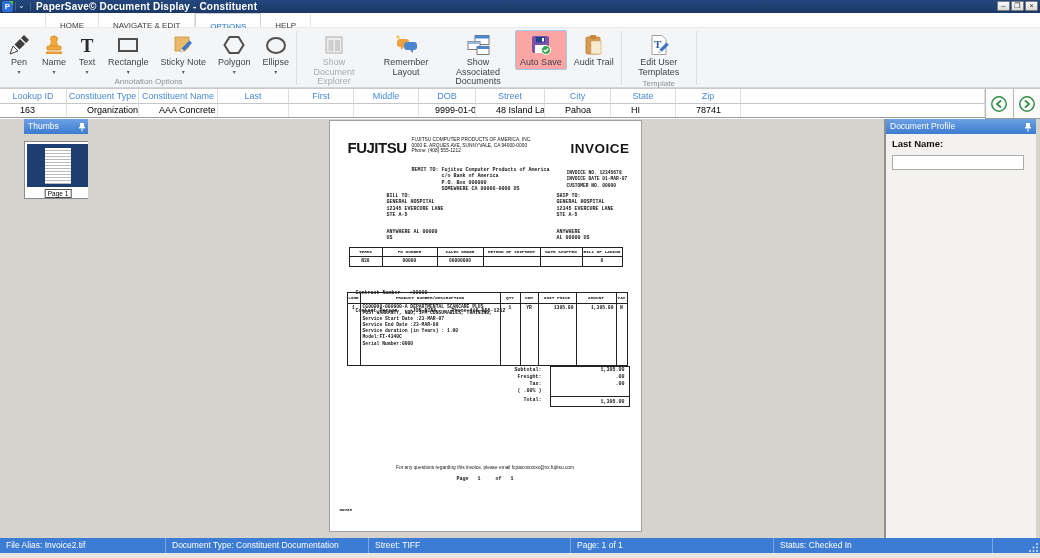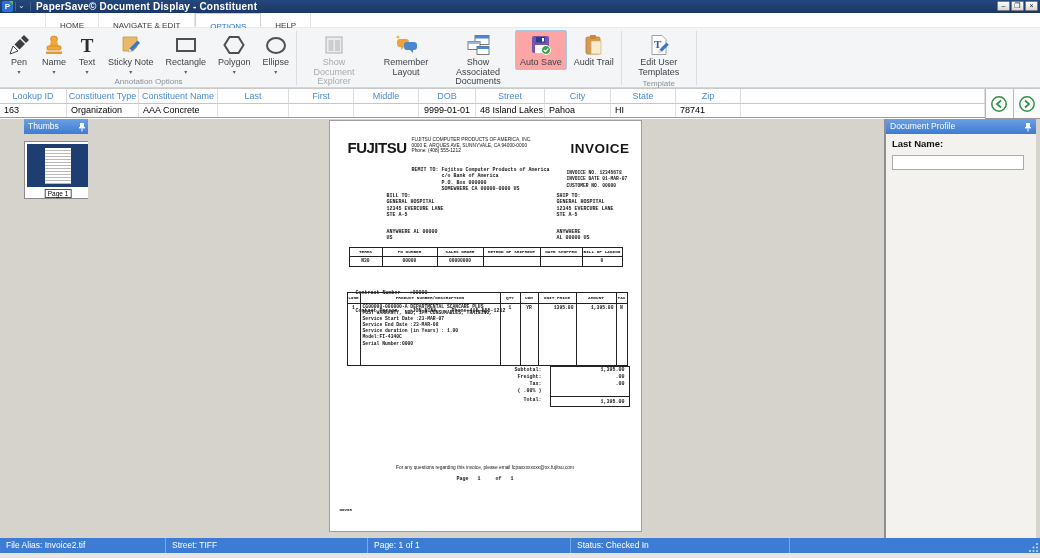--- a/index.html
+++ b/index.html
@@ -51,21 +51,21 @@
   .ellipse-shape { width:20px; height:17px; border:2px solid #4f4f4f; border-radius:50%; display:block; }
 
   
   .gridwrap { position:absolute; left:0; top:88px; width:985px; height:30px; background:#fff;
               border-top:1px solid #c9c9c9; border-bottom:1px solid #9a9a9a;
               display:grid; grid-template-columns:67px 72px 79px 71px 65px 65px 57px 69px 66px 65px 65px 1fr;
               grid-template-rows:15px 13px; }
   .gh { font-size:9px; color:#4a8ad6; text-align:center; line-height:15px; border-right:1px solid #dcdcdc;
         border-bottom:1px solid #c6c6c6; overflow:hidden; white-space:nowrap; }
   .gc { font-size:9px; color:#000; padding-left:4px; line-height:13px; border-right:1px solid #e3e3e3;
-        overflow:hidden; white-space:nowrap; }
+        overflow:hidden; white-space:nowrap;margin-left:16px; }
   .gc.center { text-align:center; padding-left:0; }
   .recnav { position:absolute; left:985px; top:88px; width:55px; height:31px; display:flex;
             border-top:1px solid #c9c9c9; border-bottom:1px solid #9a9a9a; background:#fbfbfb; }
   .recbtn { flex:1; border-left:1px solid #b8b8b8; display:flex; align-items:center; justify-content:center; }
 
   
   .workspace { position:absolute; left:0; top:119px; width:1040px; height:419px; background:#d6d2cc; }
   .panel-header { height:15px; background:linear-gradient(#6ba0e4,#3e7cd0); color:#fff; font-size:8.5px;
                   line-height:15px; padding:0 4px; display:flex; justify-content:space-between; align-items:center; }
   .thumbs-panel { position:absolute; left:4px; top:0; width:87px; height:419px; background:#d6d2cc;
@@ -197,35 +197,35 @@
         </div>
         <div class="rbtn">
           <span class="ricon">
               <span class="ticon">T</span>
             </span>
           <span class="rlabel">Text</span>
           <span class="rarrow">▾</span>
         </div>
         <div class="rbtn">
           <span class="ricon">
+              <span class="rect-shape"></span>
+            </span>
+          <span class="rlabel">Rectangle</span>
+          <span class="rarrow">▾</span>
+        </div>
+        <div class="rbtn">
+          <span class="ricon">
             <svg width="22" height="22" viewBox="0 0 22 22">
               <path d="M3 3 h14 v10 l-4 4 h-10 z" fill="#e8b96a" stroke="#c8963e" stroke-width=".8"></path>
               <path d="M13 17 l4-4 h-4 z" fill="#d8a54e"></path>
               <path d="M9.5 14.5 L17.5 6.5 L20 9 L12 17 Z" fill="#3a76c9"></path>
               <path d="M9.5 14.5 l-1.2 3.7 3.7-1.2 z" fill="#eee" stroke="#999" stroke-width=".4"></path>
             </svg>
             </span>
           <span class="rlabel">Sticky Note</span>
-          <span class="rarrow">▾</span>
-        </div>
-        <div class="rbtn">
-          <span class="ricon">
-              <span class="rect-shape"></span>
-            </span>
-          <span class="rlabel">Rectangle</span>
           <span class="rarrow">▾</span>
         </div>
         <div class="rbtn">
           <span class="ricon">
             <svg width="22" height="22" viewBox="0 0 22 22">
               <polygon points="6.5,3 15.5,3 20.5,11 15.5,19 6.5,19 1.5,11" fill="none" stroke="#4f4f4f" stroke-width="2"></polygon>
             </svg>
             </span>
           <span class="rlabel">Polygon</span>
           <span class="rarrow">▾</span>
@@ -540,20 +540,21 @@
       </div>
       <div class="profile-body">
         <div class="profile-label">Last Name:</div>
         <input class="profile-input" type="text" value="" style="">
       </div>
     </div>
   </div>
 
   <div class="statusbar">
     <div class="sseg s1">File Alias: Invoice2.tif</div>
+    <div class="sseg s2">Document Type: Constituent Documentation</div>
     <div class="sseg s3">Street: TIFF</div>
     <div class="sseg s4">Page: 1 of 1</div>
     <div class="sseg s5">Status: Checked In</div>
     <div class="sseg sfill">
       <svg class="grip" width="10" height="10" viewBox="0 0 10 10">
         <circle cx="8" cy="2" r="1" fill="#cfe0f5"></circle>
           <circle cx="8" cy="5.5" r="1" fill="#cfe0f5"></circle>
         <circle cx="8" cy="9" r="1" fill="#cfe0f5"></circle>
           <circle cx="4.5" cy="5.5" r="1" fill="#cfe0f5"></circle>
         <circle cx="4.5" cy="9" r="1" fill="#cfe0f5"></circle>

